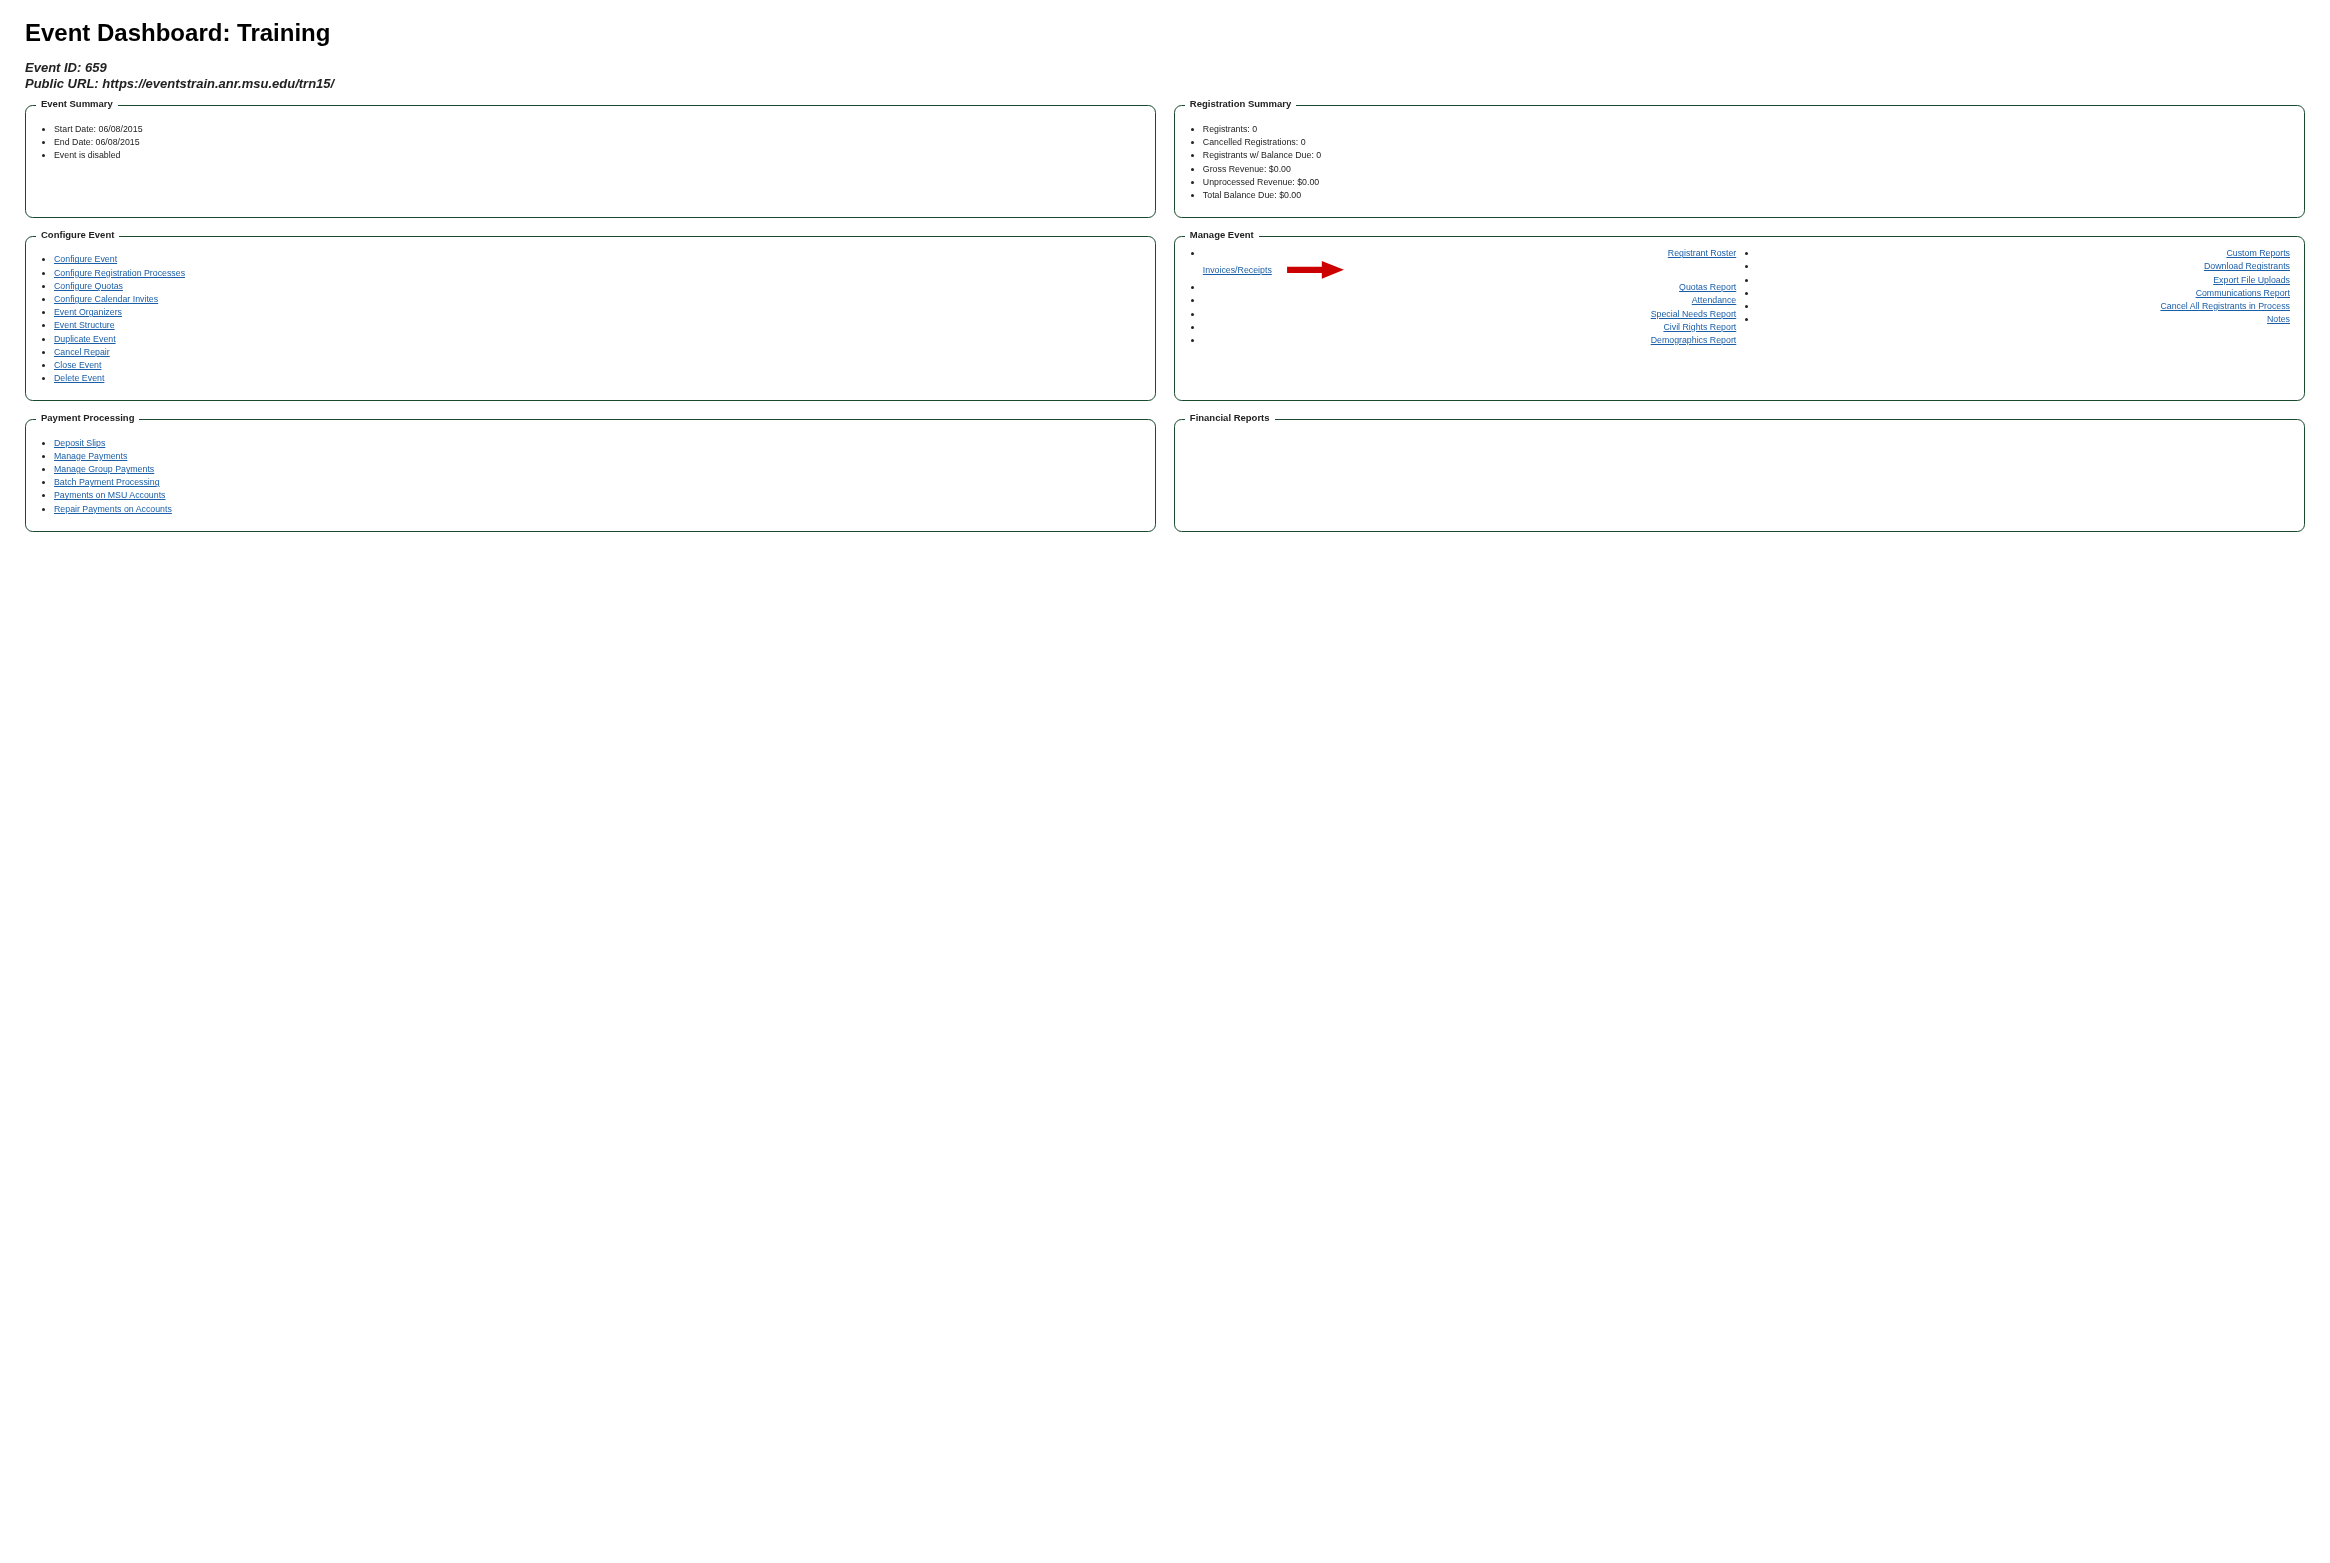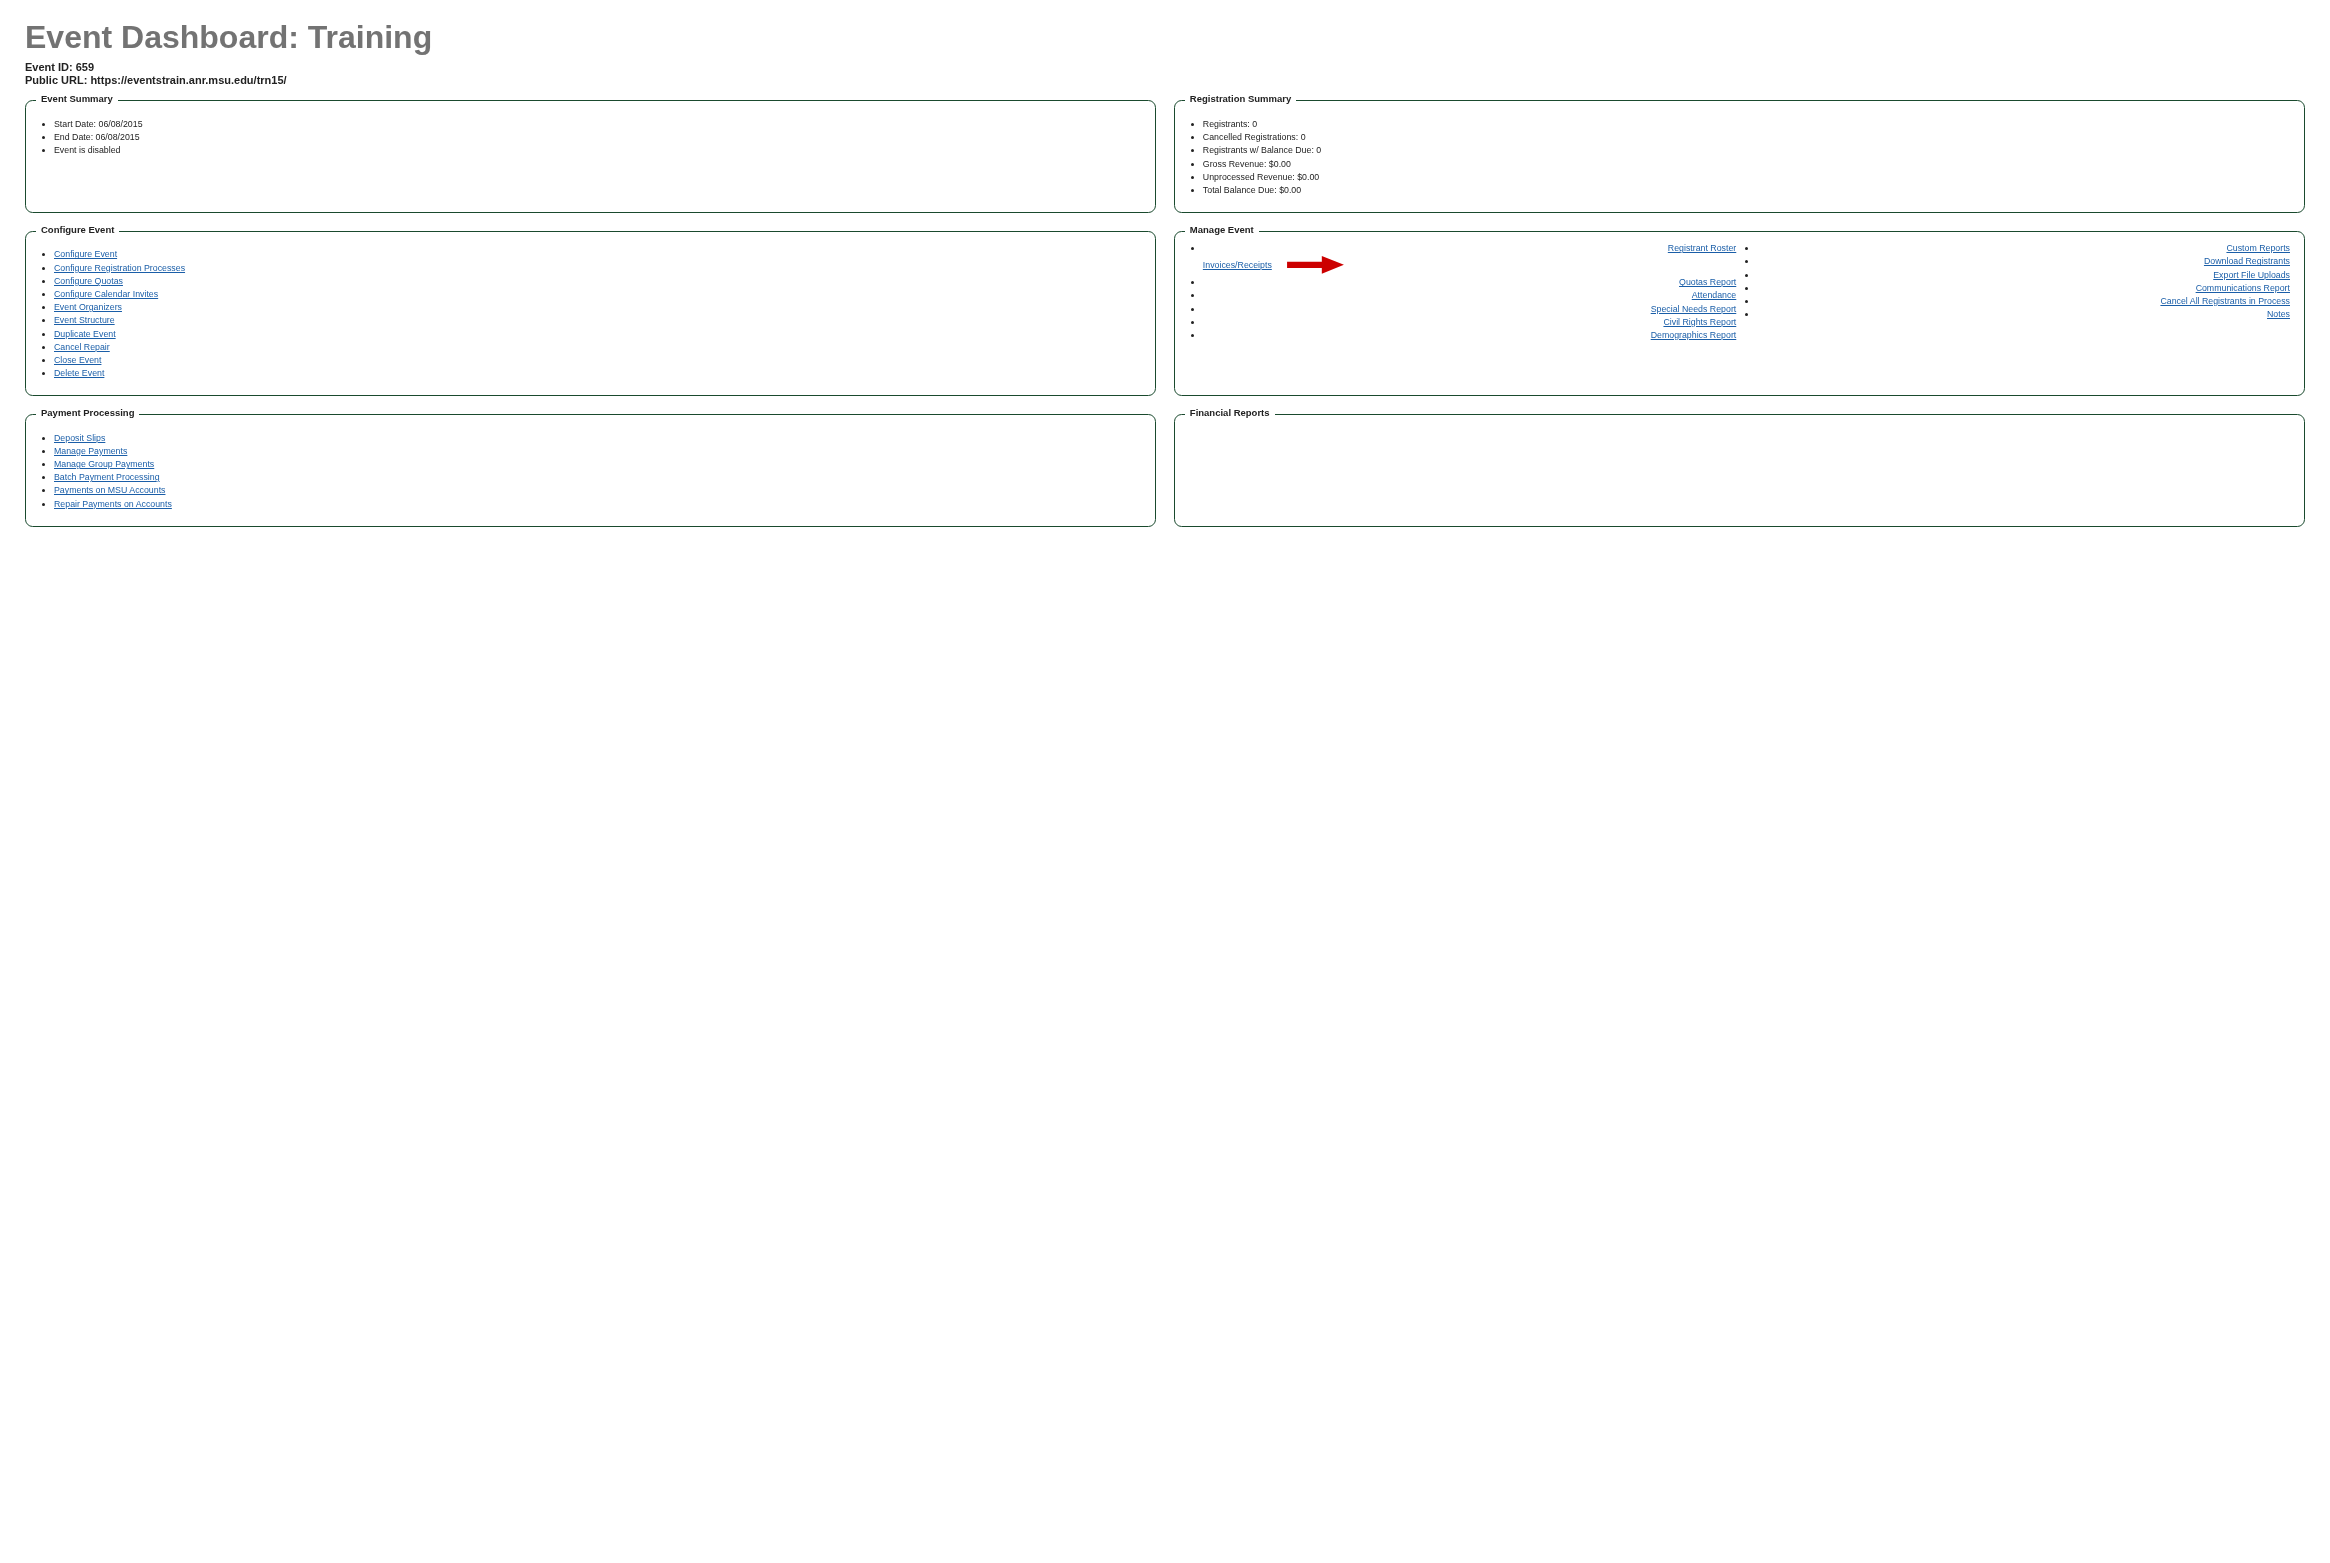--- a/index.html
+++ b/index.html
@@ -4,29 +4,30 @@
   <style>
     * { box-sizing: border-box; margin: 0; padding: 0; }
     body {
       font-family: Arial, Helvetica, sans-serif;
       font-size: 9.5px;
       color: #222;
       background: #fff;
       padding: 19px 25px;
     }
     h1 {
-      font-size: 32px;
+      font-size: 24px;
       font-weight: bold;
-      color: #737373;
-      margin-bottom: 5px;
+      color: #000000;
+      margin-bottom: 13px;
     }
     .meta-line {
       font-weight: bold;
-      font-size: 11px;
+      font-size: 13px;
       margin-bottom: 1.3px;
+      font-style: italic;
     }
     .dashboard-grid {
       display: grid;
       grid-template-columns: 1fr 1fr;
       gap: 17.7px;
       margin-top: 14px;
     }
     .card {
       border: 1.3px solid #1a4a2e;
       border-radius: 7.6px;

